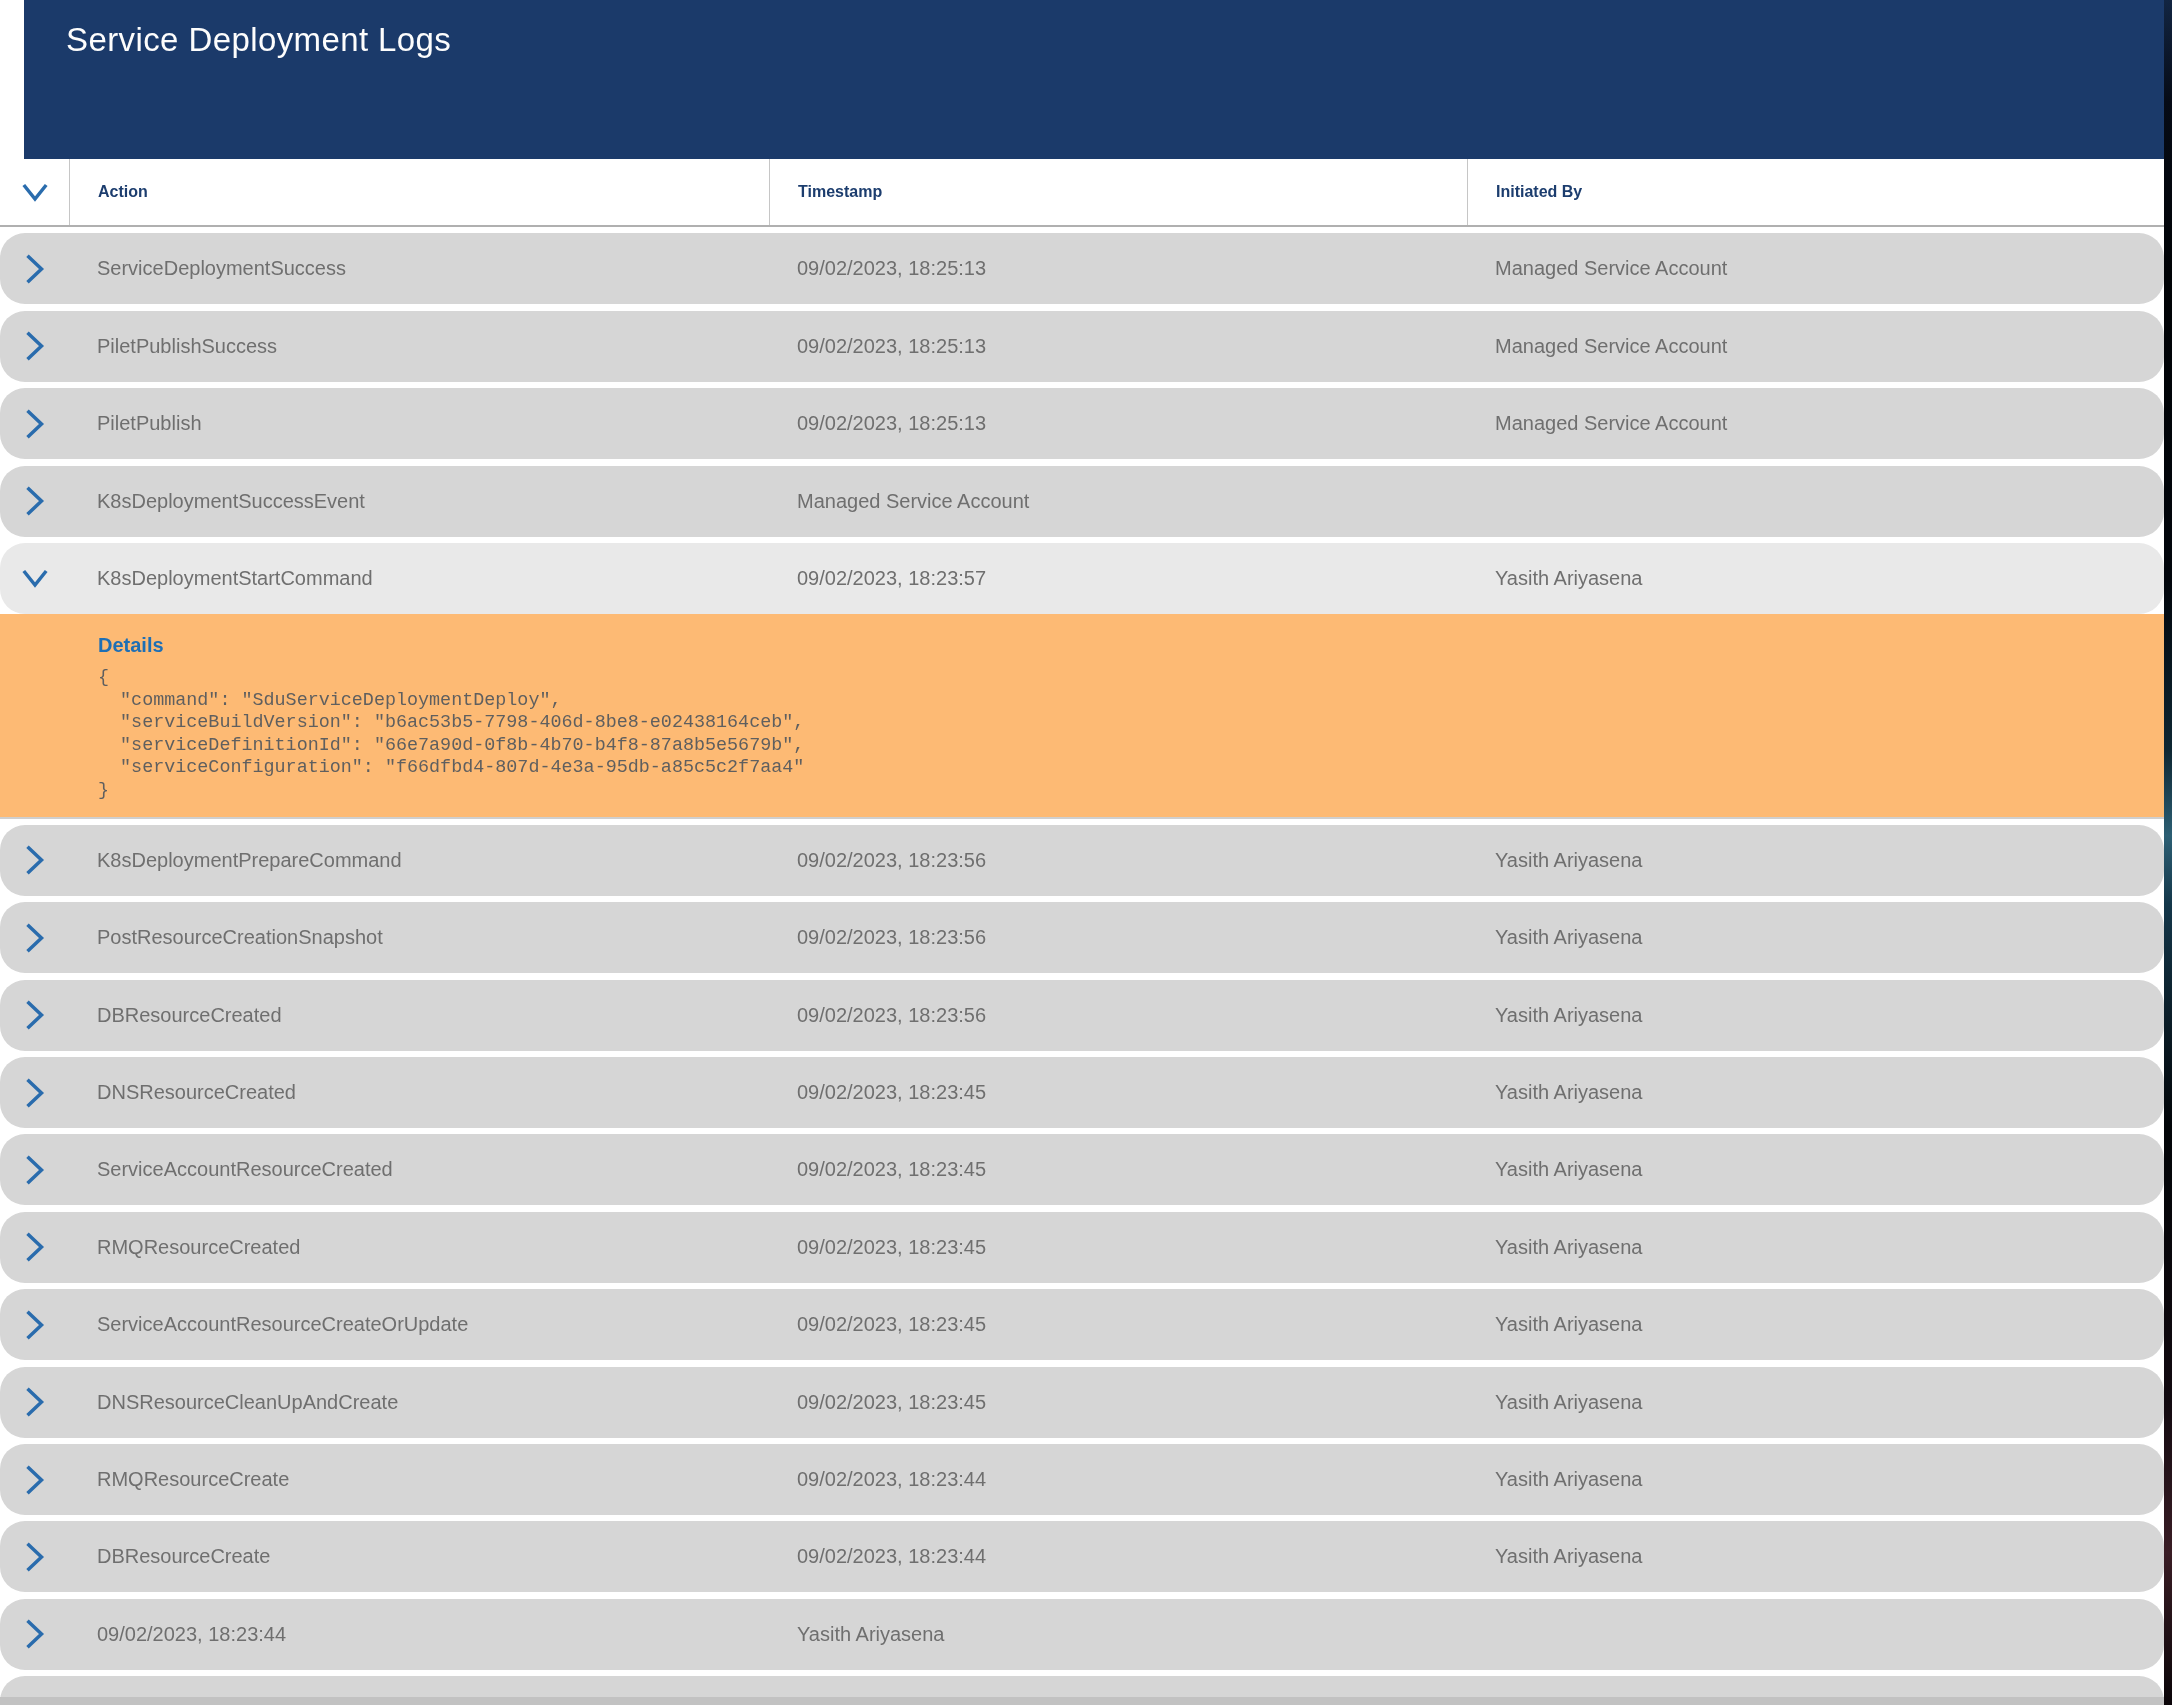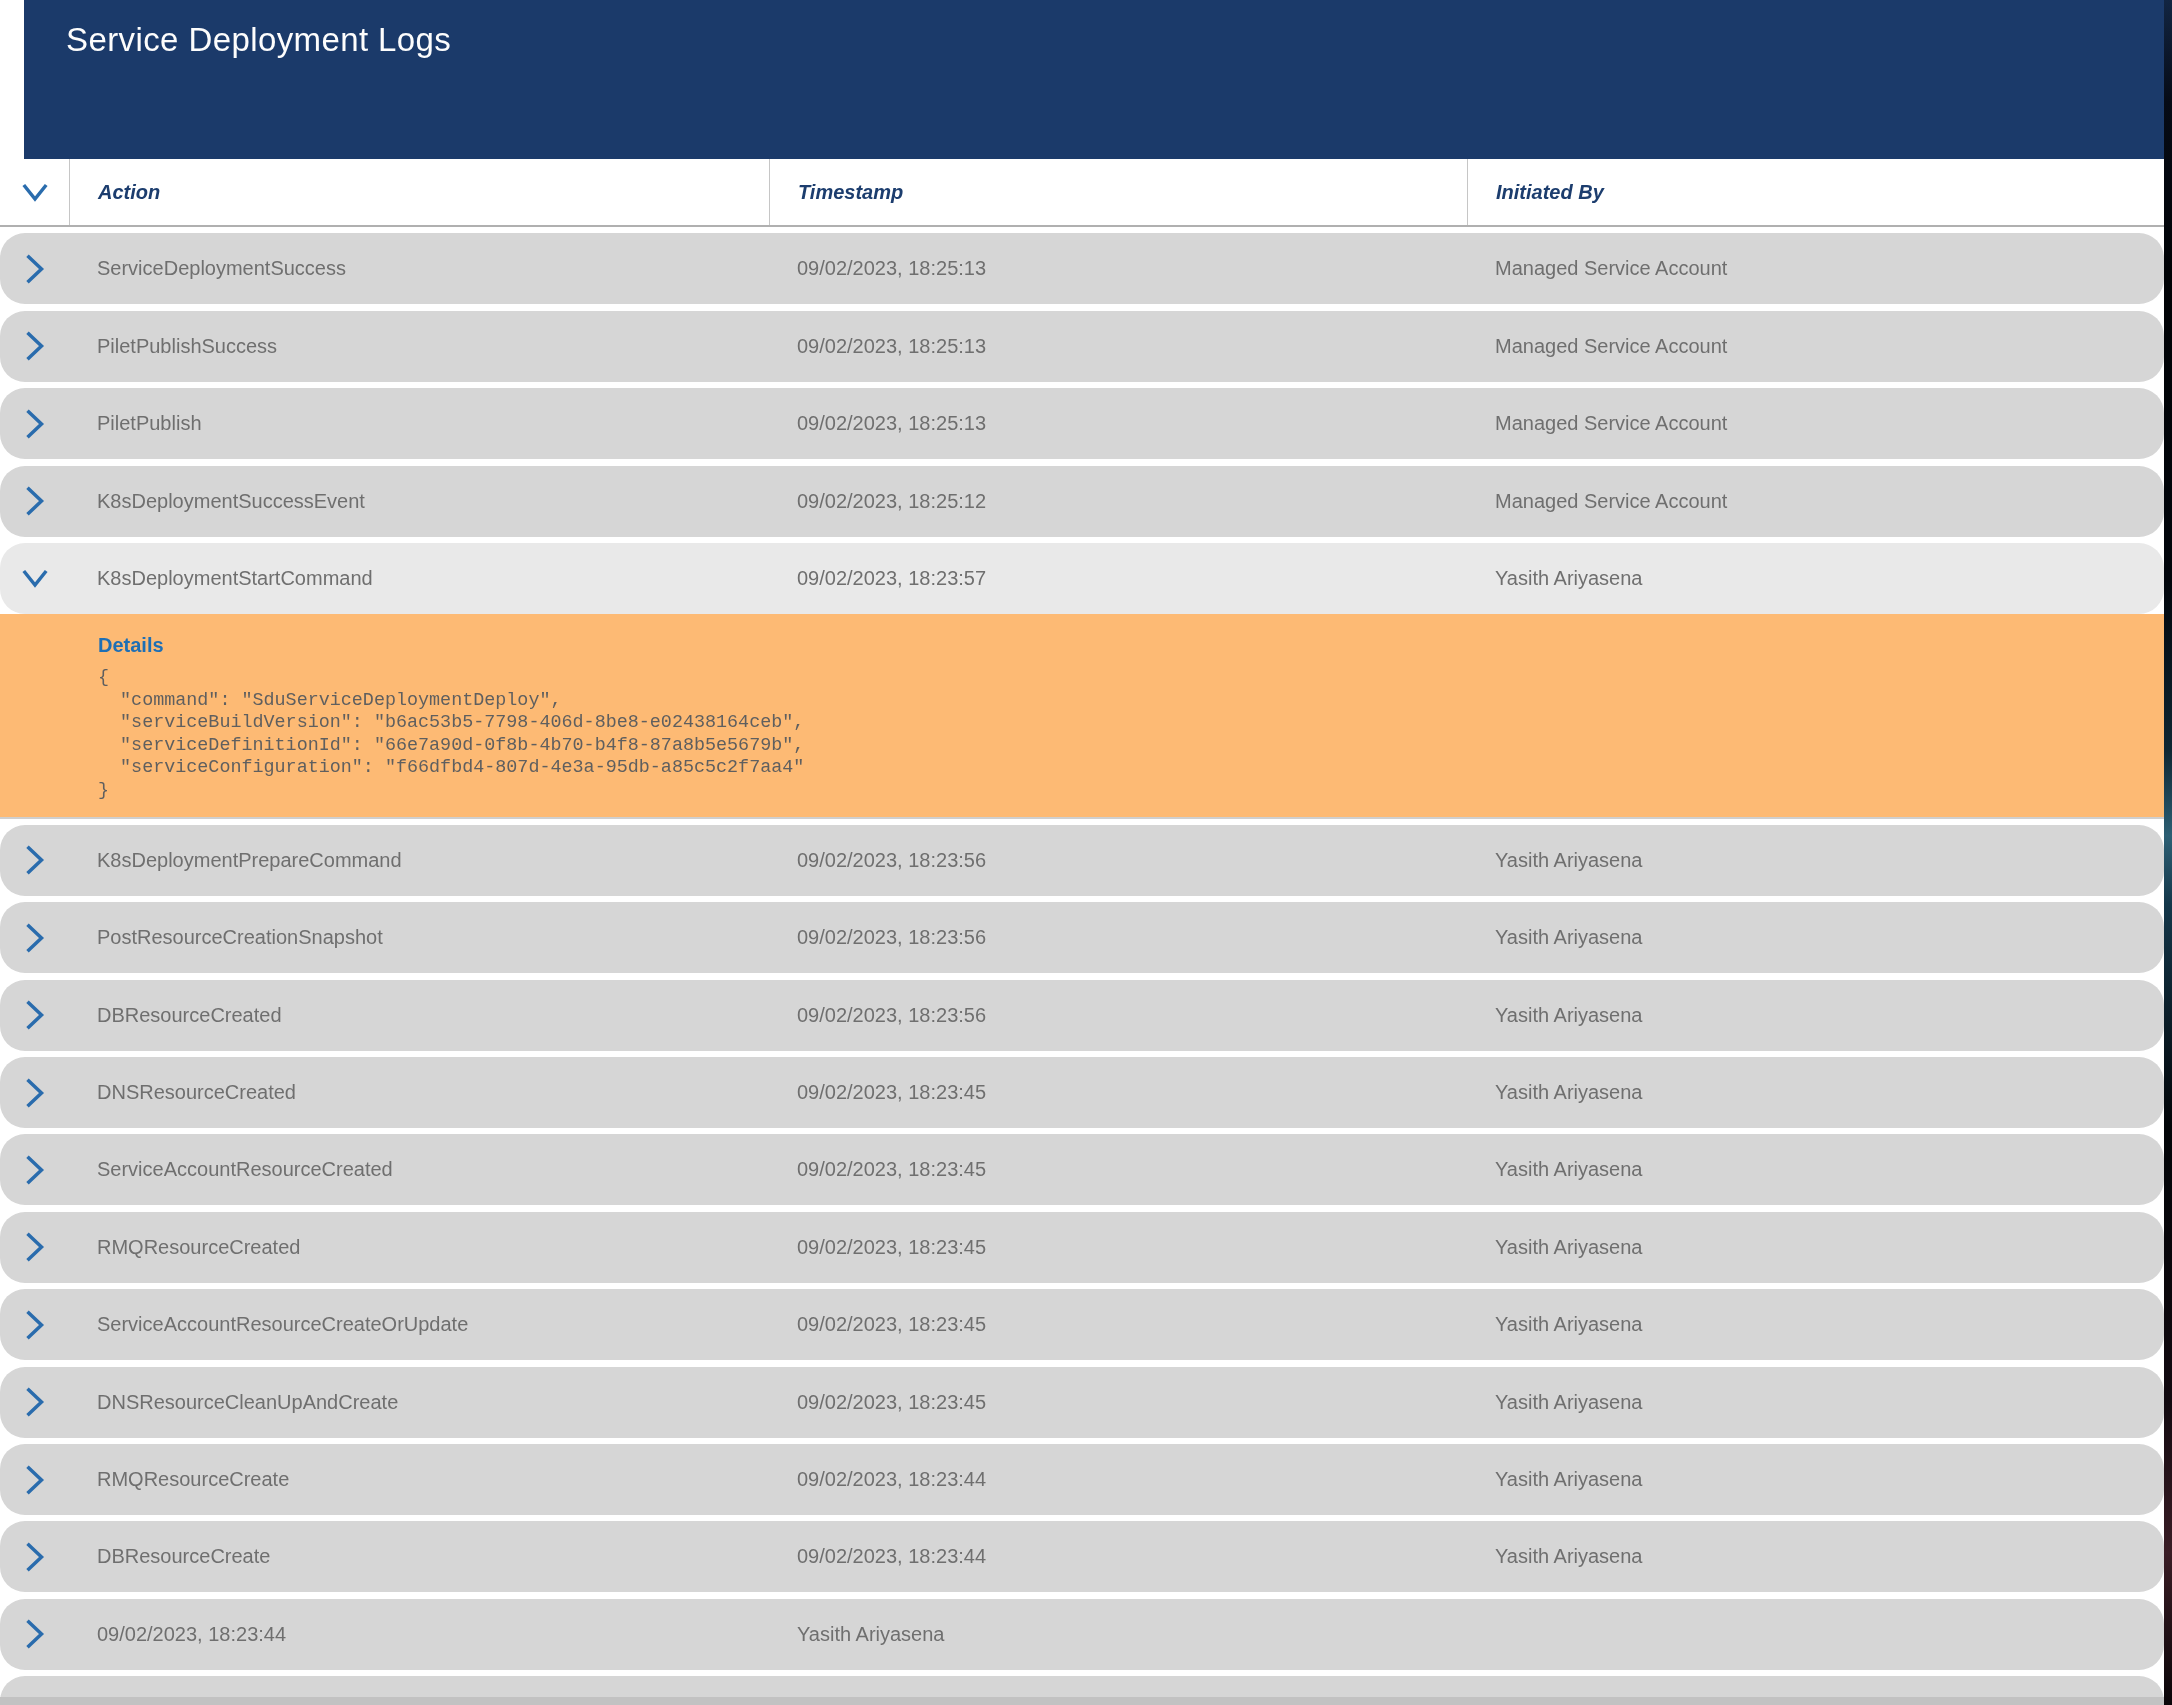--- a/index.html
+++ b/index.html
@@ -33,21 +33,21 @@
   }
 
   
   .thead{
     width:2164px;height:68px;background:#ffffff;
     border-bottom:2.1px solid var(--header-border);
     display:grid;grid-template-columns:69px 700px 698px 1fr;
   }
   .thead .hcell{
     height:100%;display:flex;align-items:center;
-    color:var(--navy-text);font-size:20px;font-weight:700;font-style:italic;
+    color:var(--navy-text);font-size:16px;font-weight:700;
   }
   .thead .hcell.sep{border-left:1.4px solid var(--col-separator);padding-left:28px;}
   .thead .hcell.chev-col{justify-content:center;padding-left:0;}
 
   .rows{width:2164px;margin-top:6.4px;}
 
   
   .log-row{
     width:2164px;height:71px;background:var(--row-bg);margin-bottom:6.4px;
     display:grid;grid-template-columns:69px 700px 698px 1fr;
@@ -146,21 +146,20 @@
     <div class="cell">Managed Service Account</div>
   </div>
       <div class="log-row">
     <div class="cell chev-cell">
       <svg class="chev-right" width="21" height="34" viewBox="0 0 30 48">
         <polyline points="5,5 25,24 5,43" fill="none" stroke="#2a6cad" stroke-width="5"></polyline>
       </svg>
 
     </div>
     <div class="cell">K8sDeploymentSuccessEvent</div>
-    <div class="cell">09/02/2023, 18:25:12</div>
     <div class="cell">Managed Service Account</div>
   </div>
       <div class="log-row expanded">
     <div class="cell chev-cell">
 
       <svg class="chev-down" width="28" height="20" viewBox="0 0 40 28">
         <polyline points="4,4 20,24 36,4" fill="none" stroke="#2a6cad" stroke-width="5"></polyline>
       </svg>
     </div>
     <div class="cell">K8sDeploymentStartCommand</div>

